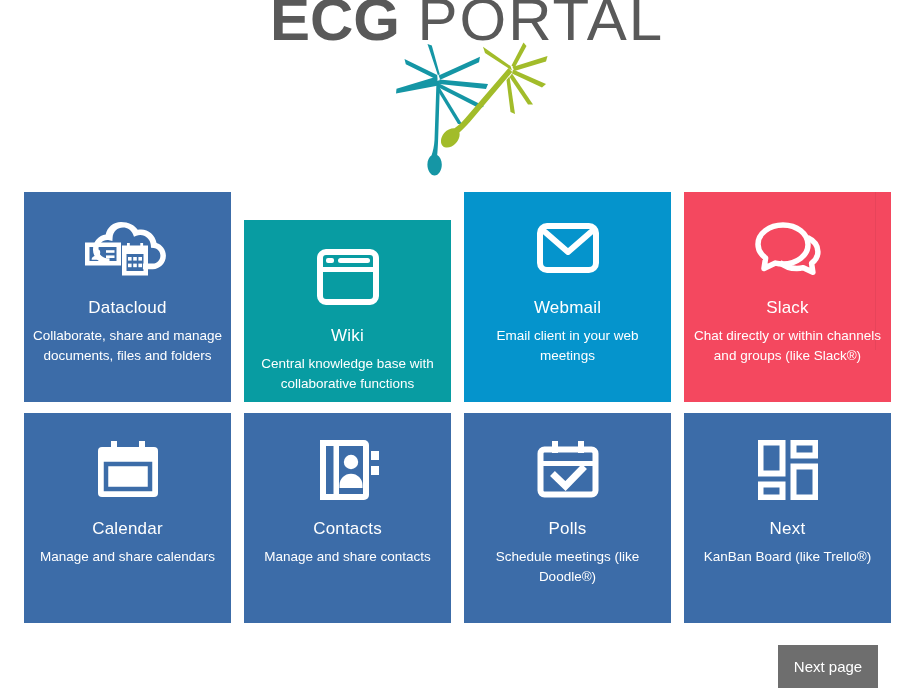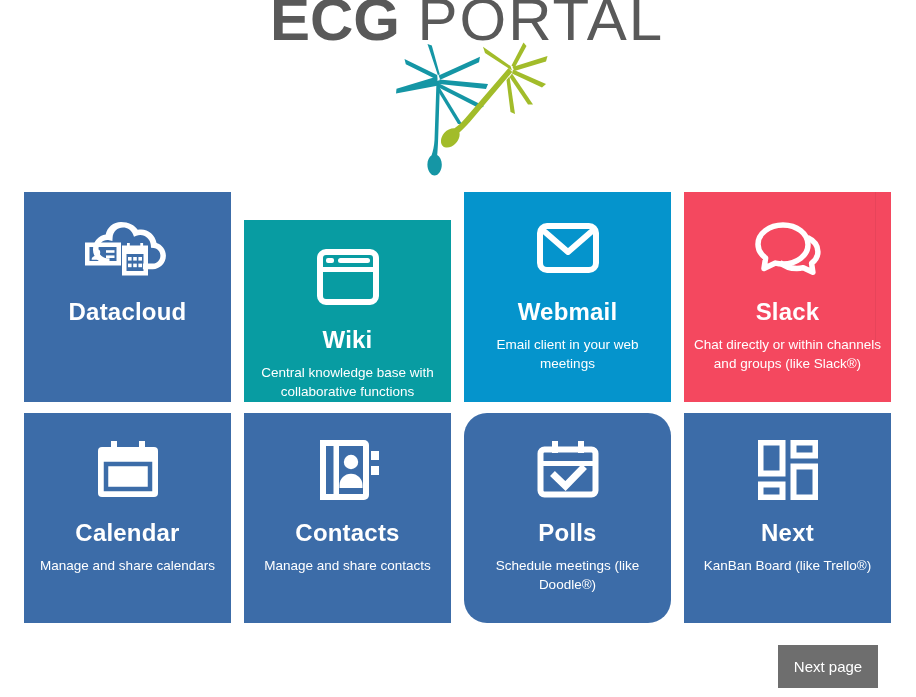--- a/index.html
+++ b/index.html
@@ -82,22 +82,22 @@
   }
   .tile-icon {
     height: 70px;
     display: flex;
     align-items: center;
     justify-content: center;
     margin-bottom: 14px;
   }
   .tile-icon svg { display: block; }
   .tile-title {
-    font-size: 24px;
-    font-weight: bold;
+    font-size: 17px;
+    font-weight: normal;
     line-height: 1.2;
     margin-bottom: 8px;
     letter-spacing: 0.2px;
   }
   .tile-desc {
     font-size: 13.5px;
     line-height: 1.42;
     padding: 0 6px;
     font-weight: normal;
   }
@@ -185,20 +185,21 @@
         <path fill="#ffffff" d="M42 31.5v30h26v-30H42zm4.5 8.5h17v17h-17V40z"></path>
         <rect fill="#ffffff" x="48" y="43" width="3.6" height="3.6"></rect>
         <rect fill="#ffffff" x="53.2" y="43" width="3.6" height="3.6"></rect>
         <rect fill="#ffffff" x="58.4" y="43" width="3.6" height="3.6"></rect>
         <rect fill="#ffffff" x="48" y="49.6" width="3.6" height="3.6"></rect>
         <rect fill="#ffffff" x="53.2" y="49.6" width="3.6" height="3.6"></rect>
         <rect fill="#ffffff" x="58.4" y="49.6" width="3.6" height="3.6"></rect>
       </svg>
     </span>
     <span class="tile-title">Datacloud</span>
+    <span class="tile-desc">Collaborate, share and manage documents, files and folders</span>
   </a>
 
   <a class="tile" href="#" style="background: rgb(8, 156, 162); margin-top: 28px;">
     <span class="tile-icon">
       <svg width="62" height="56" viewBox="0 0 62 56">
         <rect x="3" y="3" width="56" height="50" rx="6" ry="6" fill="none" stroke="#ffffff" stroke-width="6"></rect>
         <rect x="9" y="9" width="8" height="5" rx="2" ry="2" fill="#ffffff"></rect>
         <rect x="21" y="9" width="32" height="5" rx="2.5" ry="2.5" fill="#ffffff"></rect>
         <rect x="6" y="18" width="50" height="5" fill="#ffffff"></rect>
       </svg>
@@ -253,21 +254,21 @@
         <circle cx="35" cy="25" r="7.2" fill="#ffffff"></circle>
         <path fill="#ffffff" d="M23.5 48c0-6.3 5.2-11.2 11.5-11.2S46.5 41.7 46.5 48v3h-23v-3z"></path>
         <rect x="55" y="14" width="8" height="9" fill="#ffffff"></rect>
         <rect x="55" y="29" width="8" height="9" fill="#ffffff"></rect>
       </svg>
     </span>
     <span class="tile-title">Contacts</span>
     <span class="tile-desc">Manage and share contacts</span>
   </a>
 
-  <a class="tile" href="#" style="background: rgb(60, 108, 168); border-radius: 23px;">
+  <a class="tile" href="#" style="background: rgb(60, 108, 168);">
     <span class="tile-icon">
       <svg width="66" height="62" viewBox="0 0 66 62">
         <rect x="17" y="2" width="6" height="12" fill="#ffffff"></rect>
         <rect x="43" y="2" width="6" height="12" fill="#ffffff"></rect>
         <rect x="5.5" y="10.5" width="55" height="45" rx="4" ry="4" fill="none" stroke="#ffffff" stroke-width="6"></rect>
         <rect x="8" y="22" width="50" height="5" fill="#ffffff"></rect>
         <path d="M20 37 L30.5 47 L47 30" fill="none" stroke="#ffffff" stroke-width="7" stroke-linecap="square" stroke-linejoin="miter"></path>
       </svg>
     </span>
     <span class="tile-title">Polls</span>

